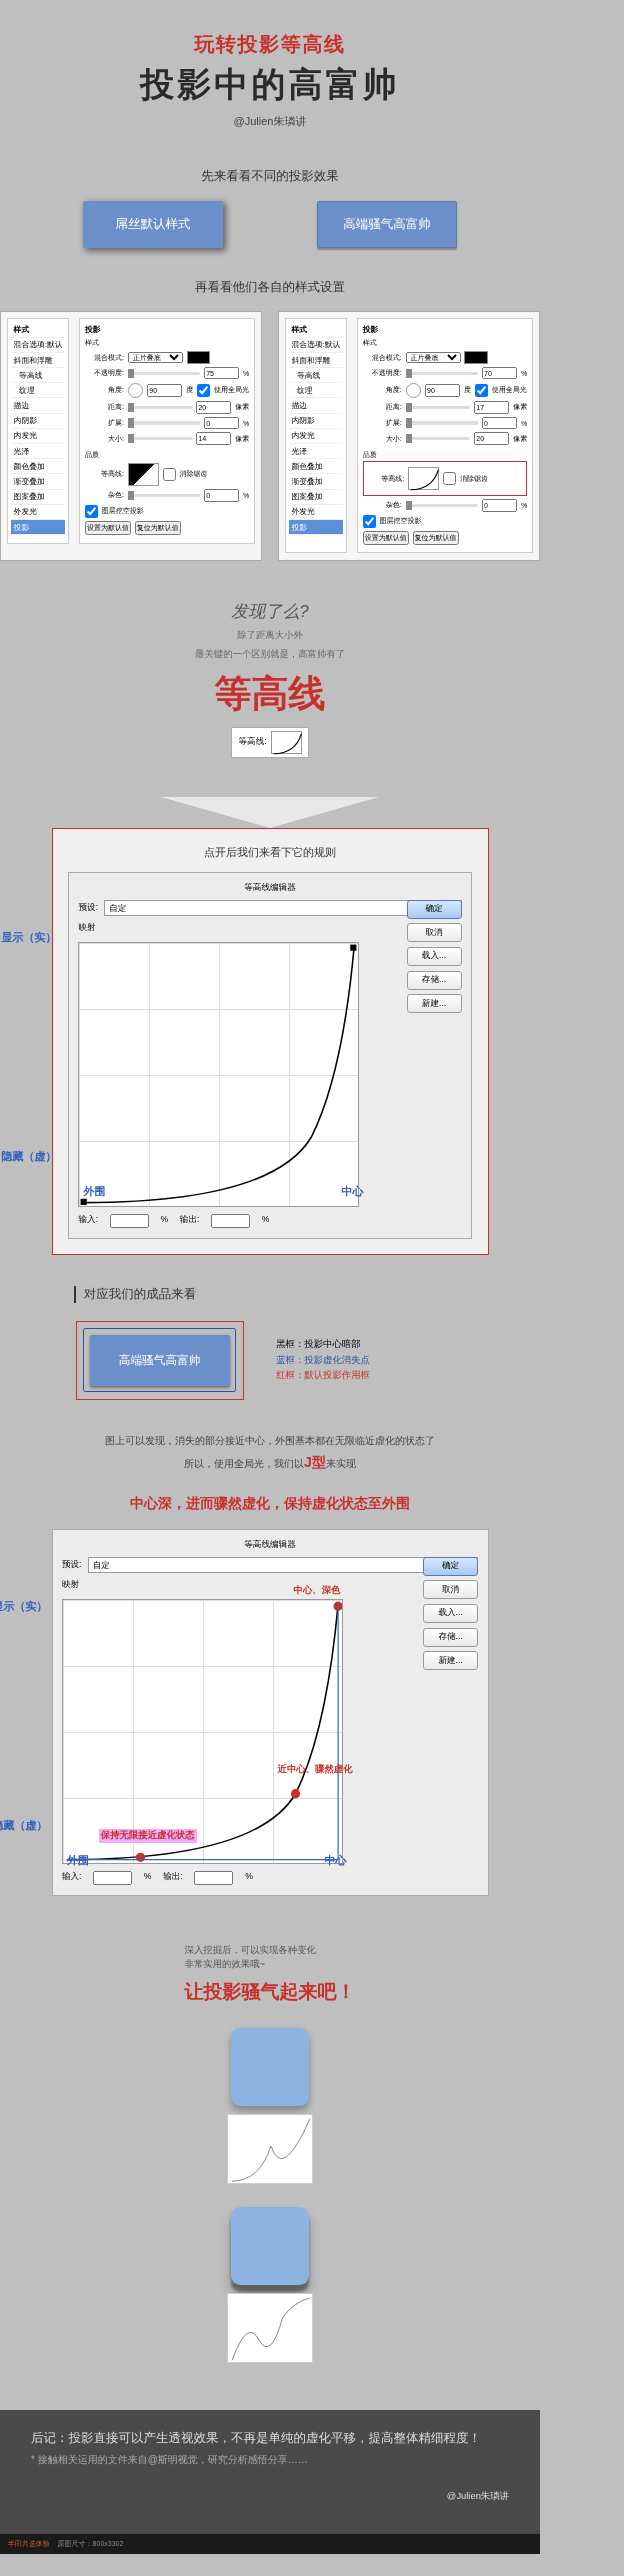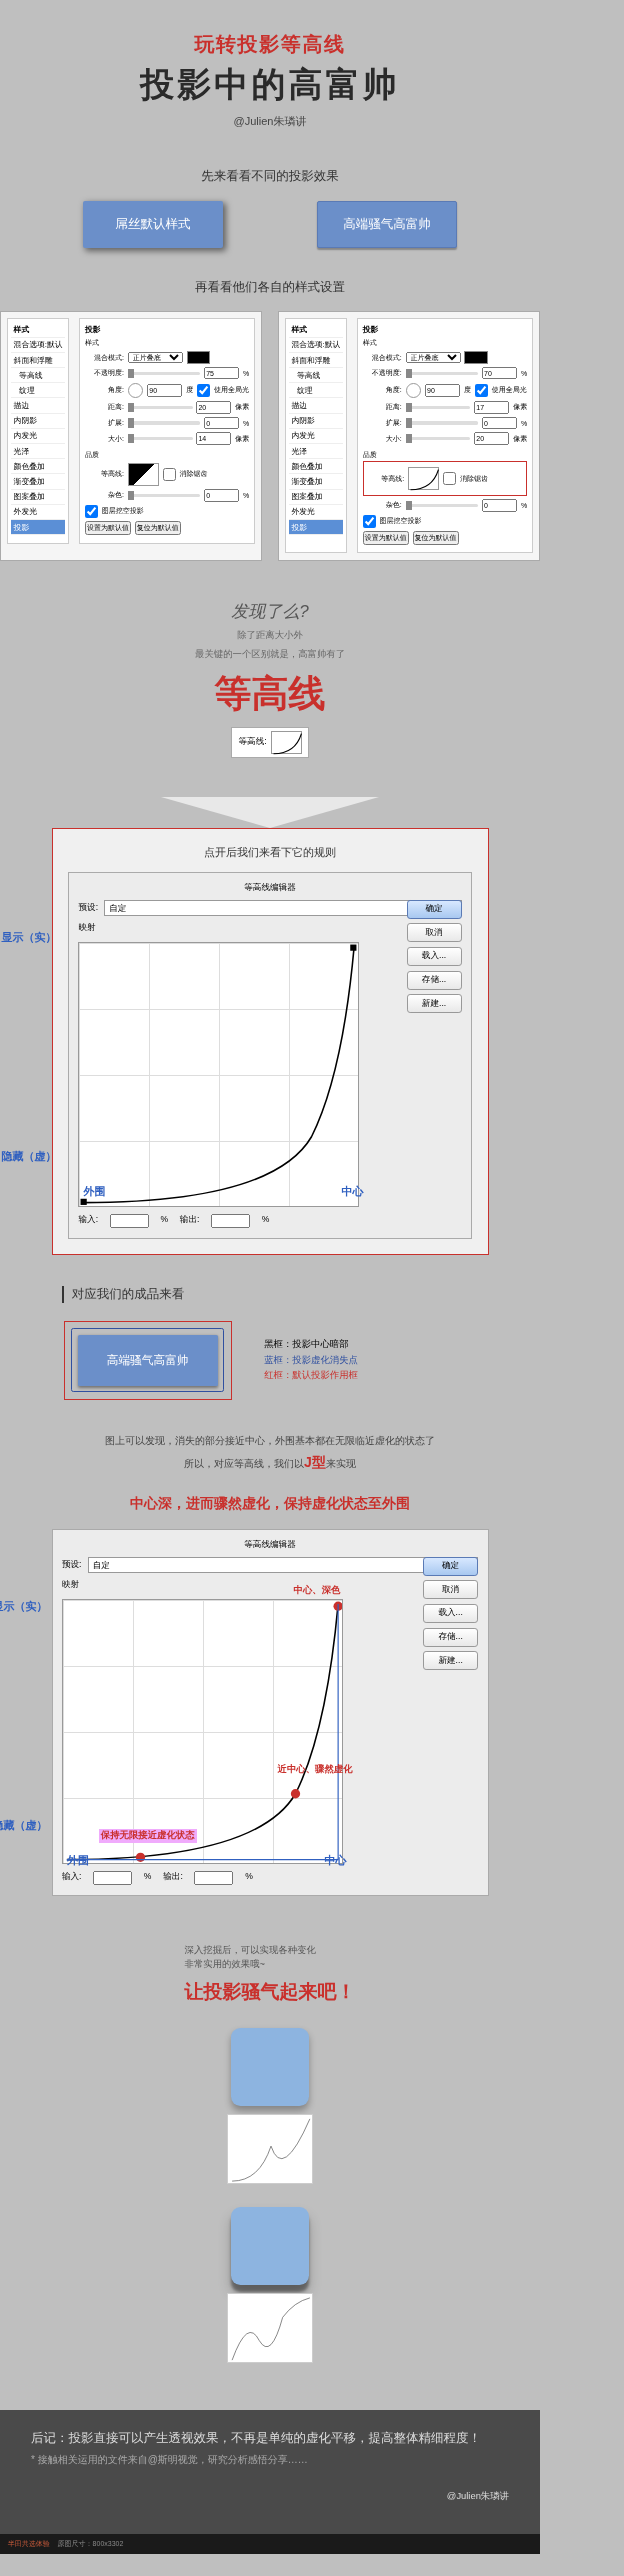--- a/index.html
+++ b/index.html
@@ -54,21 +54,21 @@
 .editor-btn.primary { background: linear-gradient(#d8e8ff,#a8c8f0); border-color: #5a7ab5; }
 .curve-area { width: 281px; height: 265px; background: #fff; border: 0.8px solid #999; margin: 7.8px 0; position: relative; }
 .curve-grid { position: absolute; inset: 0; background-image: linear-gradient(#ddd 0.8px, transparent 0.8px), linear-gradient(90deg, #ddd 0.8px, transparent 0.8px); background-size: 70px 66px; }
 .curve-path { position: absolute; inset: 0; }
 .editor-bottom { display: flex; gap: 11.7px; font-size: 8.6px; margin-top: 3.9px; }
 .editor-bottom input { width: 39px; height: 14px; }
 
 .anno { position: absolute; color: #3060c0; font-size: 11px; font-weight: bold; }
 .anno.red { color: #c9302c; }
 
-.result-section { margin: 31px 0; padding: 0 62px; }
+.result-section { margin: 31px 12px; padding: 0 62px; }
 .result-title { color: #333; font-size: 12.5px; margin-bottom: 15.6px; padding-left: 7.8px; border-left: 2.3px solid #333; }
 .result-row { display: flex; align-items: center; gap: 31px; }
 .result-box { width: 140px; height: 51px; background: #6b8fc9; color: #fff; display: flex; align-items: center; justify-content: center; font-size: 11.7px; position: relative; border-radius: 1.6px; box-shadow: 0 1.6px 3.1px rgba(0,0,0,0.4); }
 .result-box::before { content: ''; position: absolute; inset: -6.2px; border: 1.6px solid #3050a0; border-radius: 2.3px; }
 .result-box::after { content: ''; position: absolute; inset: -14px; border: 0.8px solid #c9302c; }
 .result-legend div { font-size: 9.4px; margin: 2.3px 0; }
 
 .explain { text-align: center; color: #444; font-size: 10px; margin: 19.5px 0; line-height: 1.8; }
 .explain .jtype { color: #c9302c; font-size: 14px; font-weight: bold; }
 
@@ -342,21 +342,21 @@
     <div class="result-legend">
       <div style="color:#000">黑框：投影中心暗部</div>
       <div style="color:#3050a0">蓝框：投影虚化消失点</div>
       <div style="color:#c9302c">红框：默认投影作用框</div>
     </div>
   </div>
 </div>
 
 <div class="explain">
   <div>图上可以发现，消失的部分接近中心，外围基本都在无限临近虚化的状态了</div>
-  <div><span>所以，对应等高线，我们以</span><span class="jtype">J型</span><span>来实现</span></div>
+  <div><span>所以，使用全局光，我们以</span><span class="jtype">J型</span><span>来实现</span></div>
 </div>
 
 <div class="principle">中心深，进而骤然虚化，保持虚化状态至外围</div>
 
 <div style="width:437px;margin:15.6px auto;position:relative">
   <div class="editor-panel">
     <div class="editor-panel-title">等高线编辑器</div>
     <div class="editor-row">
           <span>预设:</span>
           <select class="editor-select"><option>自定</option></select>

